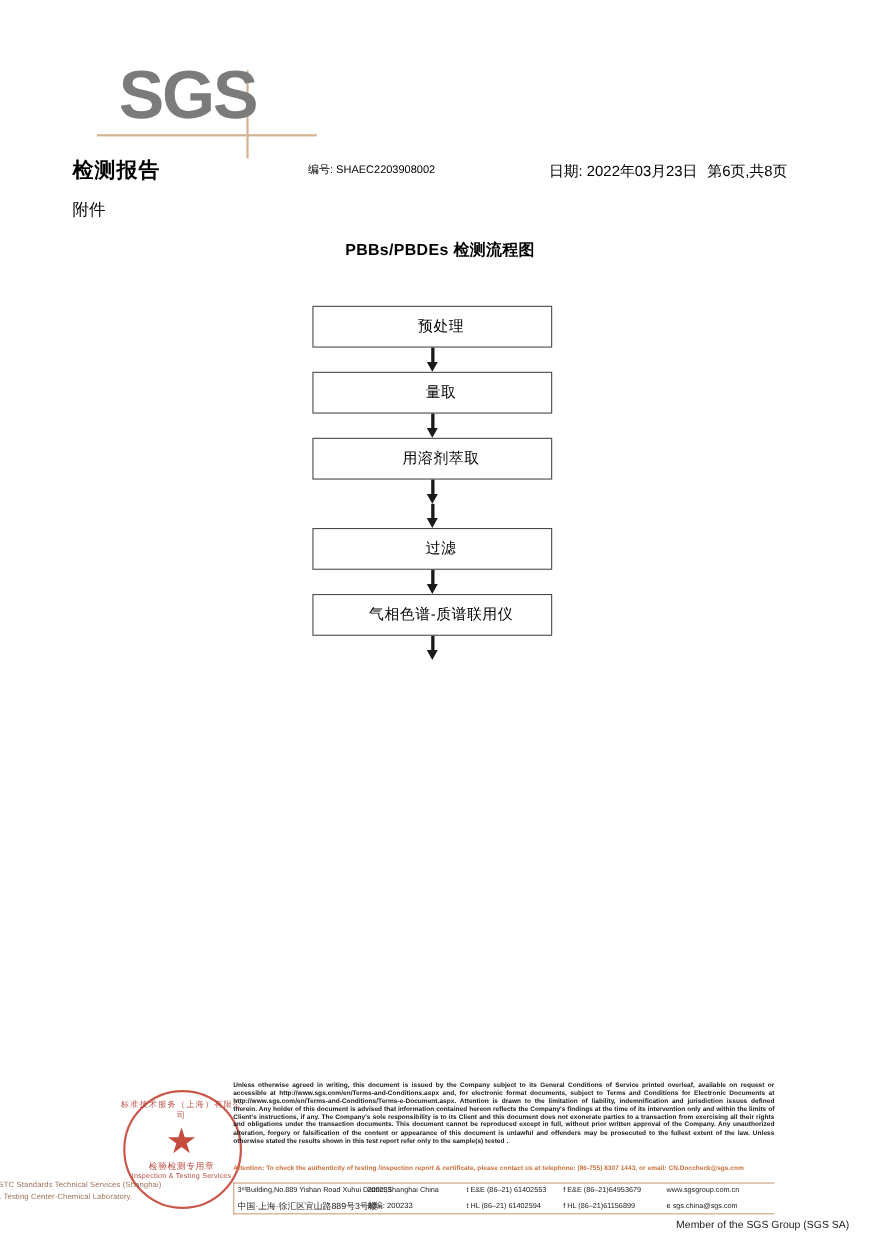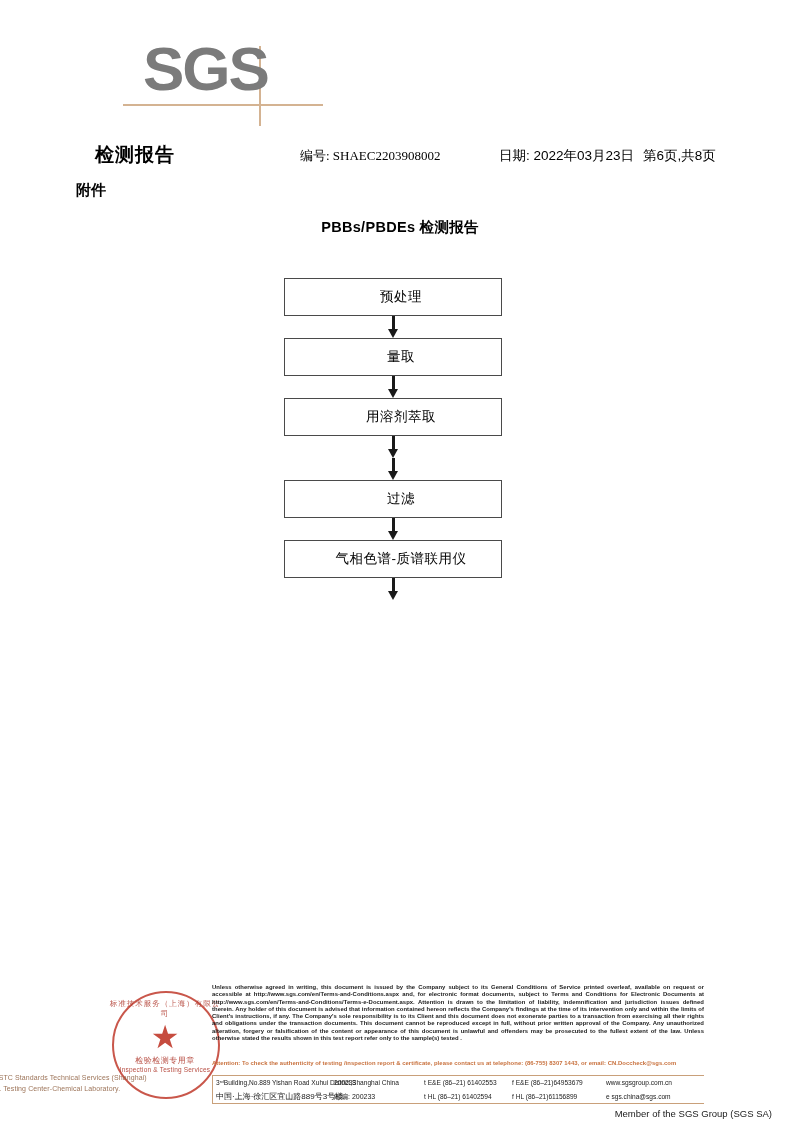--- a/index.html
+++ b/index.html
@@ -13,24 +13,23 @@
     position: relative;
     font-family: "Liberation Sans", "DejaVu Sans", sans-serif;
     color: #000;
     overflow: hidden;
   }
 
   
   #logo-block {
     position: absolute;
     left: 108px;
-    top: 38px;
+    top: 56px;
     width: 200px;
     height: 78px;
-    margin-left: 35px;
   }
   #logo-wordmark {
     position: absolute;
     left: 0;
     top: 0;
     font-family: "Liberation Sans", "DejaVu Sans", sans-serif;
     font-weight: bold;
     font-size: 62px;
     letter-spacing: -2px;
     color: #7b7b7b;
@@ -54,36 +53,34 @@
   }
 
   
   #report-title {
     position: absolute;
     left: 66px;
     top: 142px;
     font-size: 19px;
     font-weight: bold;
     letter-spacing: 1px;
-    margin-left: 29px;
   }
   #attachment-label {
     position: absolute;
-    left: 76px;
+    left: 66px;
     top: 181px;
     font-size: 15px;
-    font-weight: bold;
+    font-weight: normal;
   }
   #report-no {
     position: absolute;
-    left: 300px;
+    left: 280px;
     top: 147px;
-    font-size: 13px;
+    font-size: 10px;
     white-space: nowrap;
-    font-family: Liberation Serif, serif;
   }
   #report-date {
     position: absolute;
     left: 499px;
     top: 147px;
     font-size: 13.5px;
     white-space: nowrap;
   }
   #page-indicator {
     position: absolute;
@@ -325,21 +322,21 @@
   <div id="logo-rule-v"></div>
   <div id="logo-wordmark">SGS</div>
 </div>
 
 <div id="report-title">检测报告</div>
 <div id="attachment-label">附件</div>
 <div id="report-no">编号: SHAEC2203908002</div>
 <div id="report-date">日期: 2022年03月23日</div>
 <div id="page-indicator">第6页,共8页</div>
 
-<div id="flow-title">PBBs/PBDEs 检测报告</div>
+<div id="flow-title">PBBs/PBDEs 检测流程图</div>
 
 <div id="flowchart">
 
   <div class="flow-node">
     <span>预处理</span>
   </div>
   <div class="flow-arrow">
     <div class="shaft"></div>
     <div class="head"></div>
   </div>

